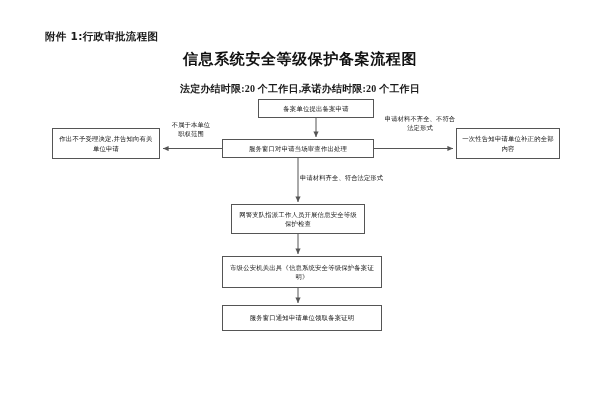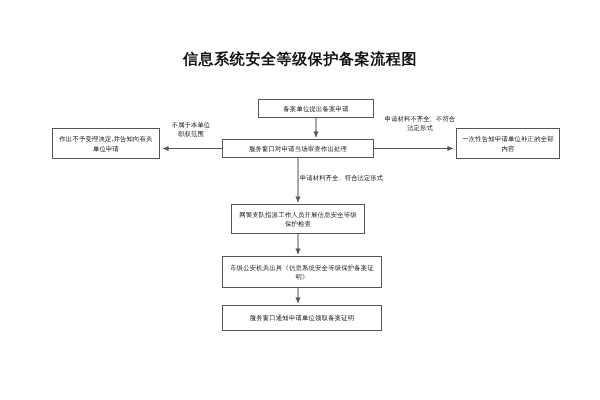--- a/index.html
+++ b/index.html
@@ -104,23 +104,25 @@
     width: 600px;
     height: 400px;
     pointer-events: none;
   }
 </style>
 </head>
 <body>
 
 <div class="page">
 
+  <div class="attachment-label">附件 1:行政审批流程图</div>
 
   <div class="main-title">信息系统安全等级保护备案流程图</div>
 
+  <div class="subtitle">法定办结时限:20 个工作日,承诺办结时限:20 个工作日</div>
 
   <svg class="connectors" viewBox="0 0 600 400">
     <defs>
       <marker id="arrow" markerWidth="7" markerHeight="7" refX="5.6" refY="2.6" orient="auto" markerUnits="userSpaceOnUse">
         <path d="M0,0 L5.6,2.6 L0,5.2 z" fill="#555555"></path>
       </marker>
     </defs>
 
     <line x1="316" y1="118" x2="316" y2="137" stroke="#555555" stroke-width="1" marker-end="url(#arrow)"></line>
 

